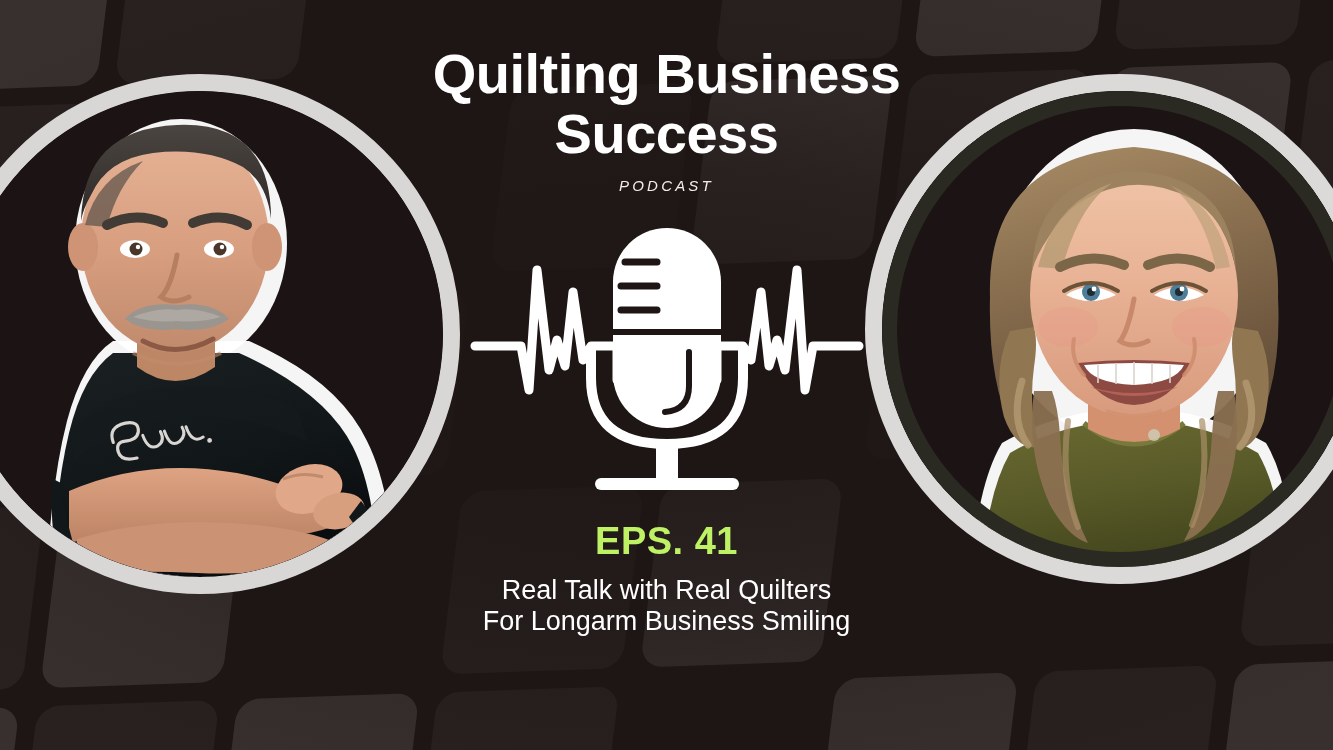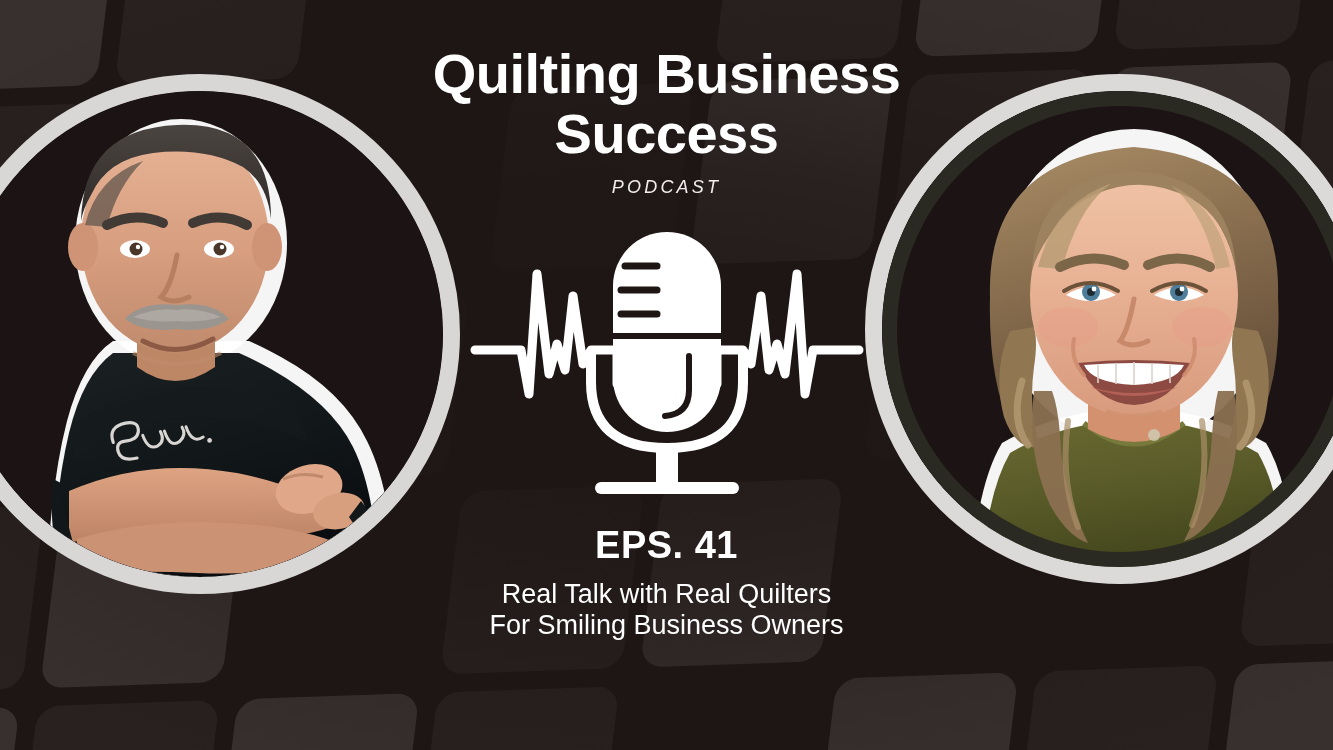--- a/index.html
+++ b/index.html
@@ -62,41 +62,41 @@
     font-weight:bold;
     color:#ffffff;
     line-height:1.08;
     letter-spacing:-0.5px;
     width:470px;
   }
   #show-title .line2 { display:block;text-align:center; }
 
   #podcast-label {
     margin-top:12px;
-    font-size:18px;
+    font-size:15px;
     font-style:italic;
     font-weight:400;
     letter-spacing:3.2px;
     color:#f2eeee;
   }
 
   
   #mic-wrap {
     margin-top:26px;
     width:420px; height:278px;
     display:flex; align-items:center; justify-content:center;
   }
   #mic-svg { width:420px; height:278px; display:block; }
 
   
   #episode-block { margin-top:22px; width:520px; }
   #episode-number {
     font-size:38px;
     font-weight:bold;
-    color:#ffffff;
+    color:#bef264;
     letter-spacing:0.5px;
   }
   #episode-subtitle {
     margin-top:12px;
     font-size:27px;
     font-weight:400;
     color:#ffffff;
     line-height:1.16;
     white-space:nowrap;
   }
@@ -417,18 +417,18 @@
         <rect x="199" y="222" width="22" height="40" fill="#ffffff"></rect>
 
         <rect x="138" y="258" width="144" height="12" rx="6" fill="#ffffff"></rect>
       </svg>
     </div>
 
     <div id="episode-block">
       <div id="episode-number">EPS. 41</div>
       <div id="episode-subtitle">
         <span class="sub-line">Real Talk with Real Quilters</span>
-        <span class="sub-line">For Smiling Business Owners</span>
+        <span class="sub-line">For Longarm Business Smiling</span>
       </div>
     </div>
 
   </div>
 </div>
 
 </body></html>

